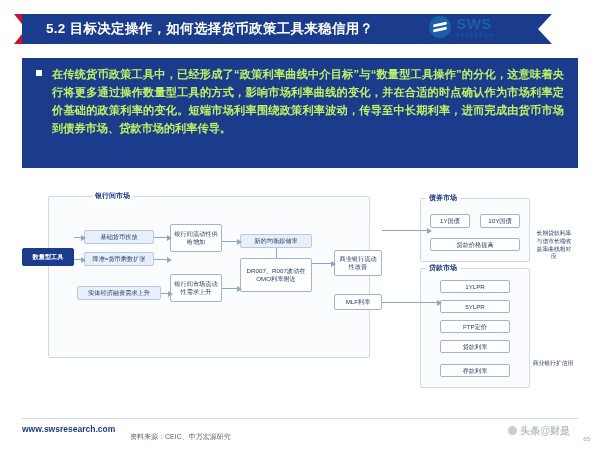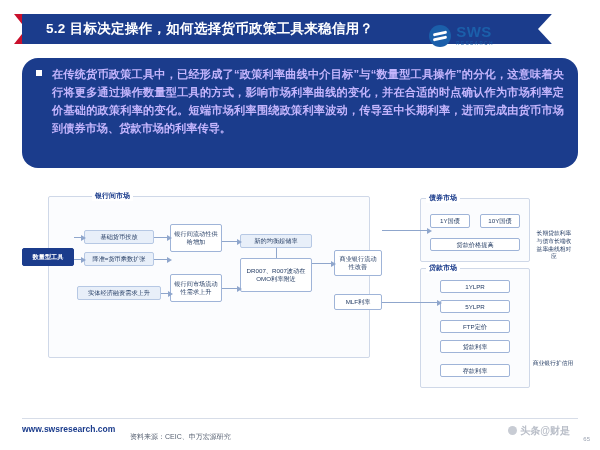--- a/index.html
+++ b/index.html
@@ -37,21 +37,21 @@
     border-left:12px solid transparent;
   }
   .header-title{
     position:absolute;left:46px;top:12px;
     color:#ffffff;font-size:13.5px;font-weight:bold;
     letter-spacing:.3px;
     white-space:nowrap;
   }
   .logo{
     position:absolute;right:14px;top:8px;
-    display:flex;align-items:flex-end;gap:5px;margin-top:8px;
+    display:flex;align-items:center;gap:5px;
   }
   .logo-mark{
     width:22px;height:22px;border-radius:50%;
     background:#1b5faa;position:relative;
   }
   .logo-mark::before{
     content:"";position:absolute;left:4px;top:7px;width:14px;height:3px;
     background:#fff;border-radius:2px;transform:rotate(-12deg);
   }
   .logo-mark::after{
@@ -59,22 +59,21 @@
     background:#fff;border-radius:2px;transform:rotate(-12deg);
   }
   .logo-text{line-height:1;}
   .logo-text .lt1{font-size:15px;font-weight:bold;color:#1b5faa;letter-spacing:.5px;}
   .logo-text .lt2{font-size:4.5px;color:#1b5faa;letter-spacing:1.6px;display:block;margin-top:2px;}
 
   
   .body-block{
     position:absolute;left:22px;top:58px;width:556px;height:110px;
     background:#1b3c8c;
-    color:#c4b5fd;
-    border-radius:16px;
+    color:#bef264;
   }
   .bullet{
     position:absolute;left:14px;top:12px;width:6px;height:6px;
     background:#ffffff;
   }
   .body-text{
     position:absolute;left:30px;top:7px;right:14px;
     font-size:11.2px;line-height:1.62;font-weight:bold;
     text-align:justify;
   }

